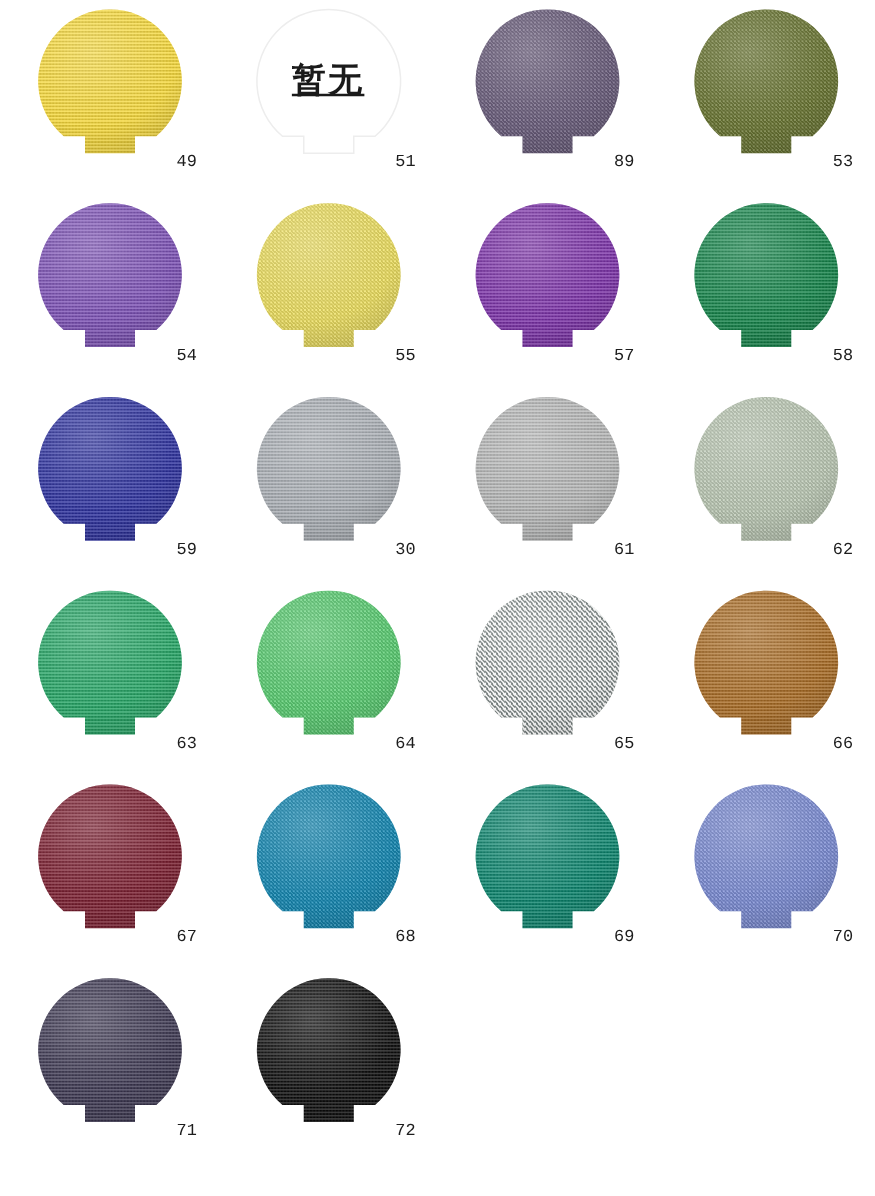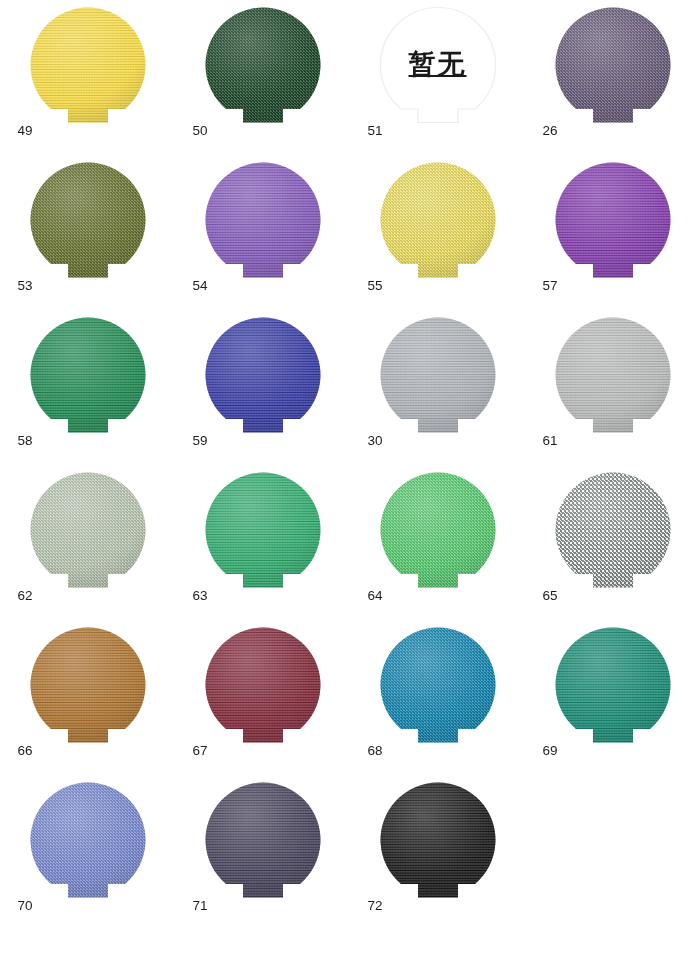--- a/index.html
+++ b/index.html
@@ -130,24 +130,24 @@
     letter-spacing: 2px;
     font-family: "DejaVu Sans", sans-serif;
     text-decoration: underline;
   }
 
   .swatch-number {
     position: absolute;
     left: 0;
     top: 116px;
     width: 140px;
-    text-align: left;
+    text-align: right;
     font-size: 13.5px;
     color: #1d1d1d;
-    font-family: Liberation Sans, sans-serif;
+    font-family: Liberation Mono, monospace;
     line-height: 17px;
   }
 </style>
 </head>
 <body>
 
 <div id="swatch-grid">
     <div class="swatch-cell">
       <div class="swatch-disc">
         <div class="swatch-shape">
@@ -163,37 +163,20 @@
           </svg>
         </div>
         <div class="swatch-number">49</div>
       </div>
     </div>
     <div class="swatch-cell">
       <div class="swatch-disc">
         <div class="swatch-shape">
           <svg viewBox="0 0 140 135">
             <defs>
-              <clipPath id="cp1">
-                <path d="M 32.98 103 A 57.5 57.5 0 1 1 107.02 103 L 90 103 L 90 116.50 L 50 116.50 L 50 103 Z"></path>
-              </clipPath>
-            </defs>
-            <path d="M 32.98 103 A 57.5 57.5 0 1 1 107.02 103 L 90 103 L 90 116.50 L 50 116.50 L 50 103 Z" fill="#1E4A2B"></path>
-            <foreignObject x="0" y="0" width="140" height="135" clip-path="url(#cp1)"><div xmlns="http://www.w3.org/1999/xhtml" class="weave-twill" style="width: 140px; height: 135px;"></div></foreignObject>
-            <foreignObject x="0" y="0" width="140" height="135" clip-path="url(#cp1)"><div xmlns="http://www.w3.org/1999/xhtml" class="weave-shade" style="width: 140px; height: 135px;"></div></foreignObject>
-          </svg>
-        </div>
-        <div class="swatch-number">50</div>
-      </div>
-    </div>
-    <div class="swatch-cell">
-      <div class="swatch-disc">
-        <div class="swatch-shape">
-          <svg viewBox="0 0 140 135">
-            <defs>
               <clipPath id="cp2">
                 <path d="M 32.98 103 A 57.5 57.5 0 1 1 107.02 103 L 90 103 L 90 116.50 L 50 116.50 L 50 103 Z"></path>
               </clipPath>
             </defs>
             <path d="M 32.98 103 A 57.5 57.5 0 1 1 107.02 103 L 90 103 L 90 116.50 L 50 116.50 L 50 103 Z" fill="#ffffff" stroke="#ededed" stroke-width="1.2"></path>
           </svg>
         </div>
         <div class="swatch-empty-label">暂无</div>
         <div class="swatch-number">51</div>
       </div>
@@ -205,21 +188,21 @@
             <defs>
               <clipPath id="cp3">
                 <path d="M 32.98 103 A 57.5 57.5 0 1 1 107.02 103 L 90 103 L 90 116.50 L 50 116.50 L 50 103 Z"></path>
               </clipPath>
             </defs>
             <path d="M 32.98 103 A 57.5 57.5 0 1 1 107.02 103 L 90 103 L 90 116.50 L 50 116.50 L 50 103 Z" fill="#6B5E7D"></path>
             <foreignObject x="0" y="0" width="140" height="135" clip-path="url(#cp3)"><div xmlns="http://www.w3.org/1999/xhtml" class="weave-twill" style="width: 140px; height: 135px;"></div></foreignObject>
             <foreignObject x="0" y="0" width="140" height="135" clip-path="url(#cp3)"><div xmlns="http://www.w3.org/1999/xhtml" class="weave-shade" style="width: 140px; height: 135px;"></div></foreignObject>
           </svg>
         </div>
-        <div class="swatch-number">26</div>
+        <div class="swatch-number">89</div>
       </div>
     </div>
     <div class="swatch-cell">
       <div class="swatch-disc">
         <div class="swatch-shape">
           <svg viewBox="0 0 140 135">
             <defs>
               <clipPath id="cp4">
                 <path d="M 32.98 103 A 57.5 57.5 0 1 1 107.02 103 L 90 103 L 90 116.50 L 50 116.50 L 50 103 Z"></path>
               </clipPath>

